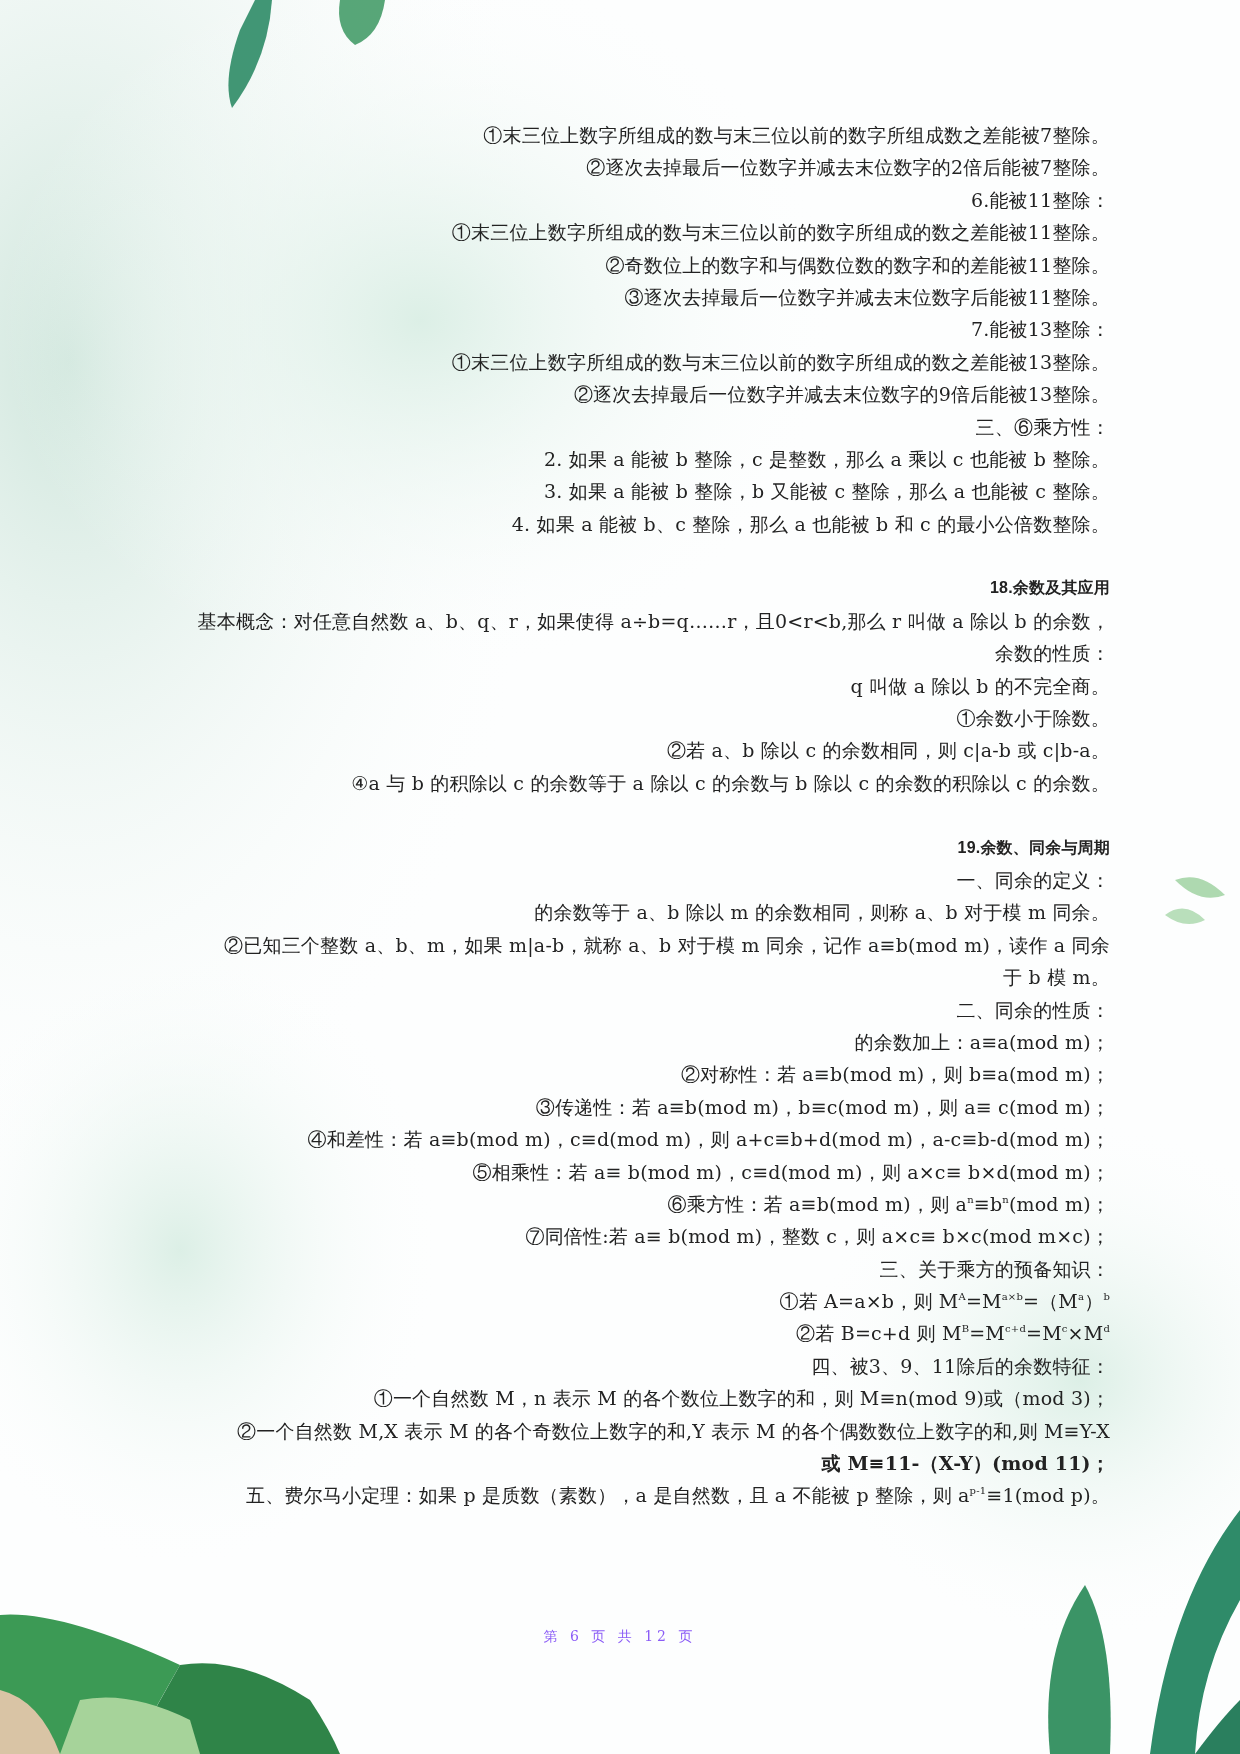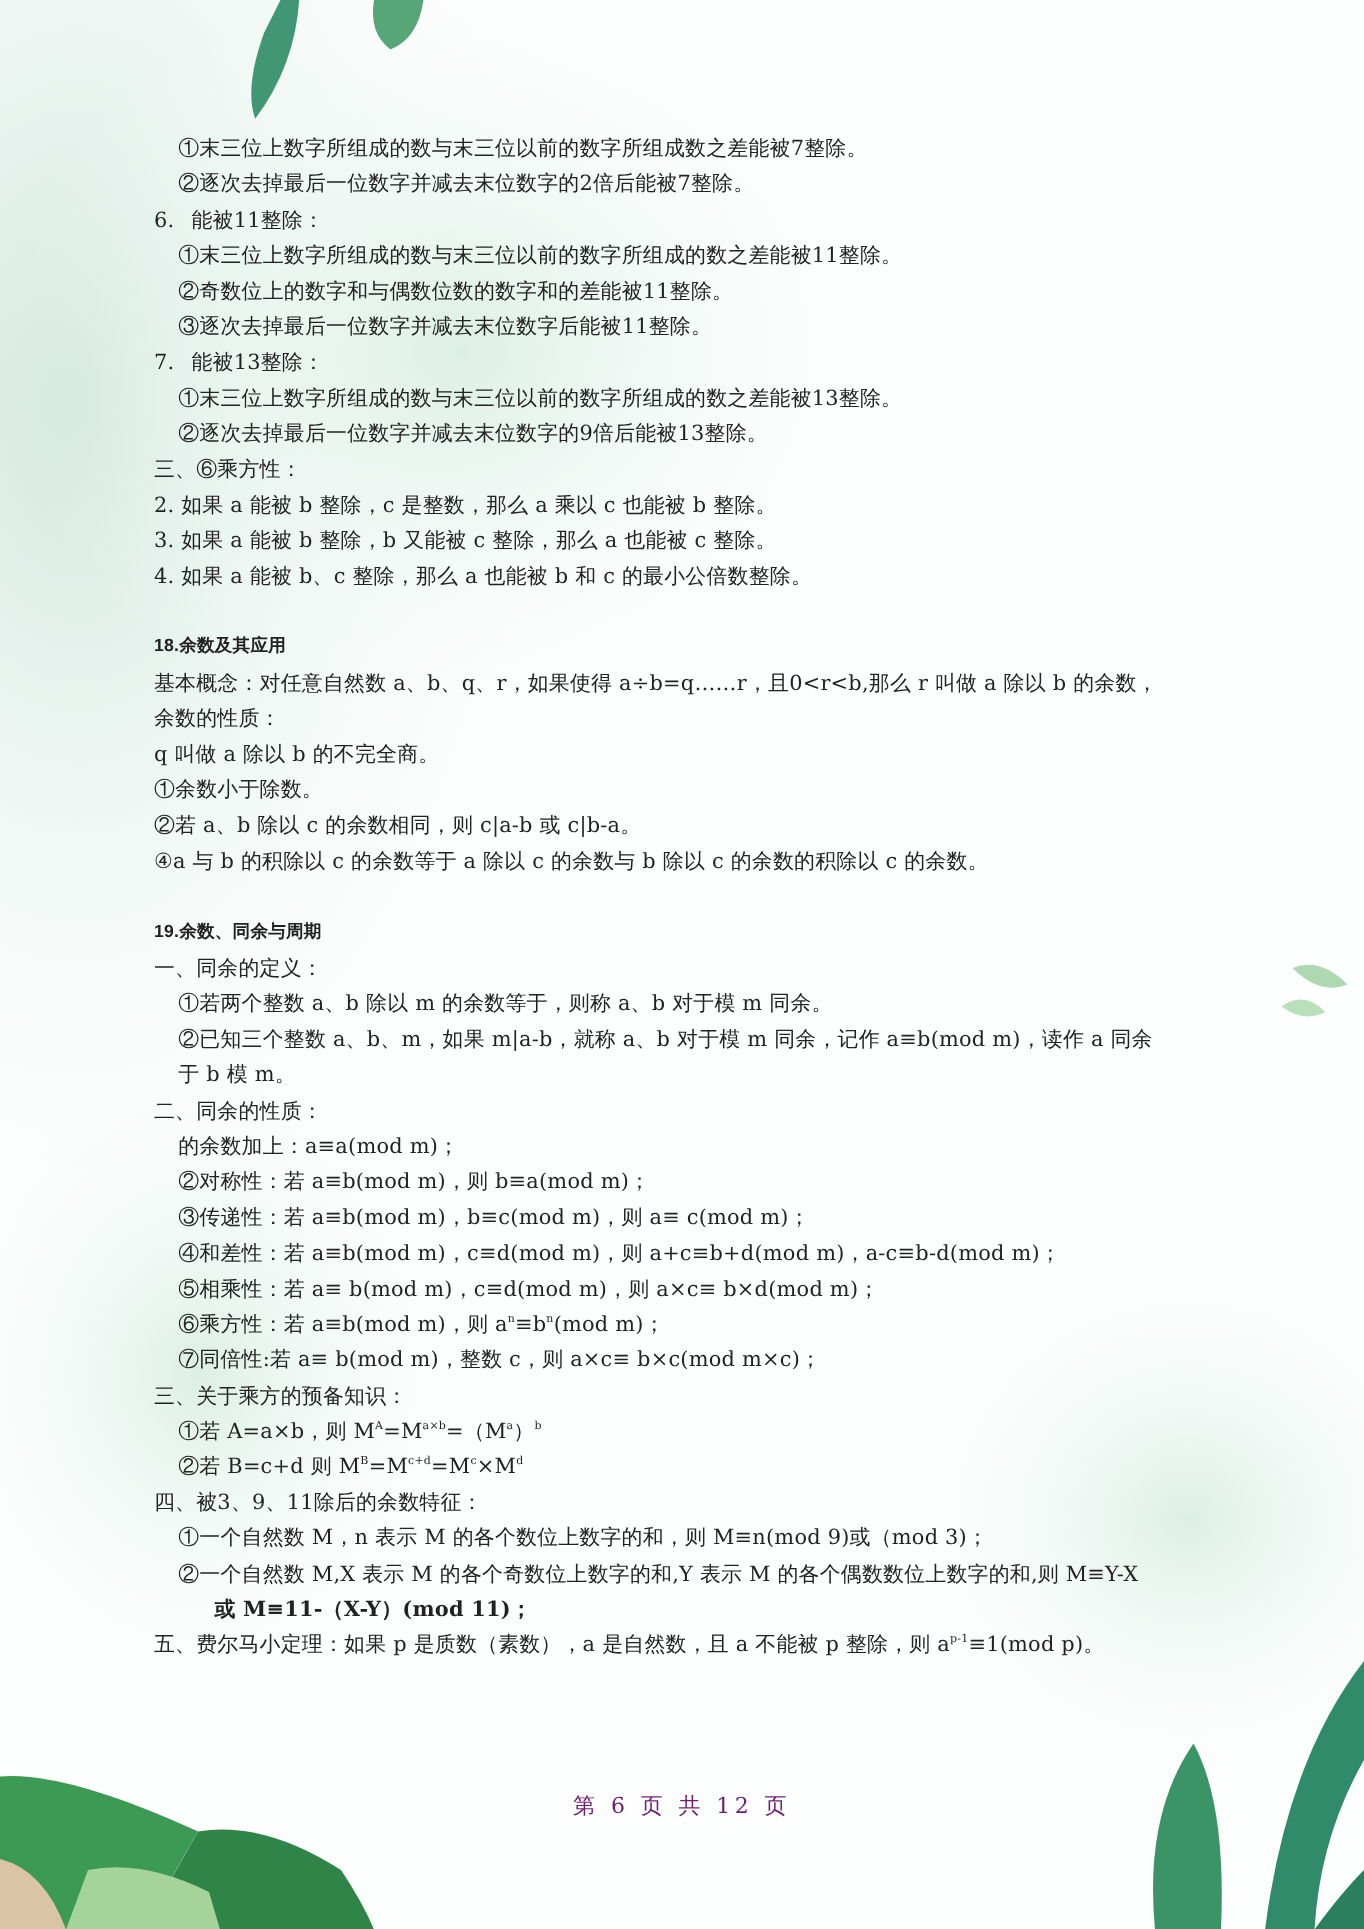--- a/index.html
+++ b/index.html
@@ -5,32 +5,32 @@
   html, body { margin:0; padding:0; }
   body {
     width:1240px; height:1754px; position:relative; overflow:hidden;
     background:#fdfefe;
     font-family:"DejaVu Serif","Liberation Serif",serif;
     color:#222;
   }
   .bg { position:absolute; inset:0; z-index:0; }
   .content {
     position:absolute; left:140px; top:119px; width:970px; z-index:1;
-    font-size:19px; line-height:32.4px; letter-spacing:0.2px;
+    font-size:19px; line-height:32.4px; letter-spacing:0.2px;text-align:right;
   }
   .line { white-space:nowrap; height:32.4px; }
   .ind1 { padding-left:22px; }
   .ind2 { padding-left:55px;font-weight:bold; }
   .num { display:inline-block; width:34px; }
   .h { font-weight:bold; font-family:Liberation Sans, sans-serif; font-size:16px; }
   .gap { height:32.4px; }
   sup { font-size:10px; line-height:0; vertical-align:8px; }
   .footer {
     position:absolute; left:0; width:1240px; top:1628px; text-align:center;
-    font-size:20px; letter-spacing:4px; z-index:1; color:#701a75;
+    font-size:14px; letter-spacing:4px; z-index:1; color:#8b5cf6;
   }
 </style>
 </head>
 <body>
 
 <svg class="bg" width="1240" height="1754" viewBox="0 0 1240 1754">
   <defs>
     <radialGradient id="w1" cx="0.1" cy="0.3" r="0.7">
       <stop offset="0" stop-color="#cfe6dc"></stop>
         <stop offset="1" stop-color="#fdfefe" stop-opacity="0"></stop>
@@ -87,21 +87,21 @@
   <div class="line">余数的性质：</div>
   <div class="line">q 叫做 a 除以 b 的不完全商。</div>
   <div class="line">①余数小于除数。</div>
   <div class="line">②若 a、b 除以 c 的余数相同，则 c|a-b 或 c|b-a。</div>
   <div class="line">④a 与 b 的积除以 c 的余数等于 a 除以 c 的余数与 b 除以 c 的余数的积除以 c 的余数。</div>
 
   <div class="gap"></div>
 
   <div class="line h">19.余数、同余与周期</div>
   <div class="line">一、同余的定义：</div>
-  <div class="line ind1">①若两个整数 a、b 除以 m 的余数等于，则称 a、b 对于模 m 同余。</div>
+  <div class="line ind1">的余数等于 a、b 除以 m 的余数相同，则称 a、b 对于模 m 同余。</div>
   <div class="line ind1">②已知三个整数 a、b、m，如果 m|a-b，就称 a、b 对于模 m 同余，记作 a≡b(mod m)，读作 a 同余</div>
   <div class="line ind1">于 b 模 m。</div>
   <div class="line">二、同余的性质：</div>
   <div class="line ind1">的余数加上：a≡a(mod m)；</div>
   <div class="line ind1">②对称性：若 a≡b(mod m)，则 b≡a(mod m)；</div>
   <div class="line ind1">③传递性：若 a≡b(mod m)，b≡c(mod m)，则 a≡ c(mod m)；</div>
   <div class="line ind1">④和差性：若 a≡b(mod m)，c≡d(mod m)，则 a+c≡b+d(mod m)，a-c≡b-d(mod m)；</div>
   <div class="line ind1">⑤相乘性：若 a≡ b(mod m)，c≡d(mod m)，则 a×c≡ b×d(mod m)；</div>
   <div class="line ind1"><span>⑥乘方性：若 a≡b(mod m)，则 a</span><sup>n</sup><span>≡b</span><sup>n</sup><span>(mod m)；</span></div>
   <div class="line ind1">⑦同倍性:若 a≡ b(mod m)，整数 c，则 a×c≡ b×c(mod m×c)；</div>

